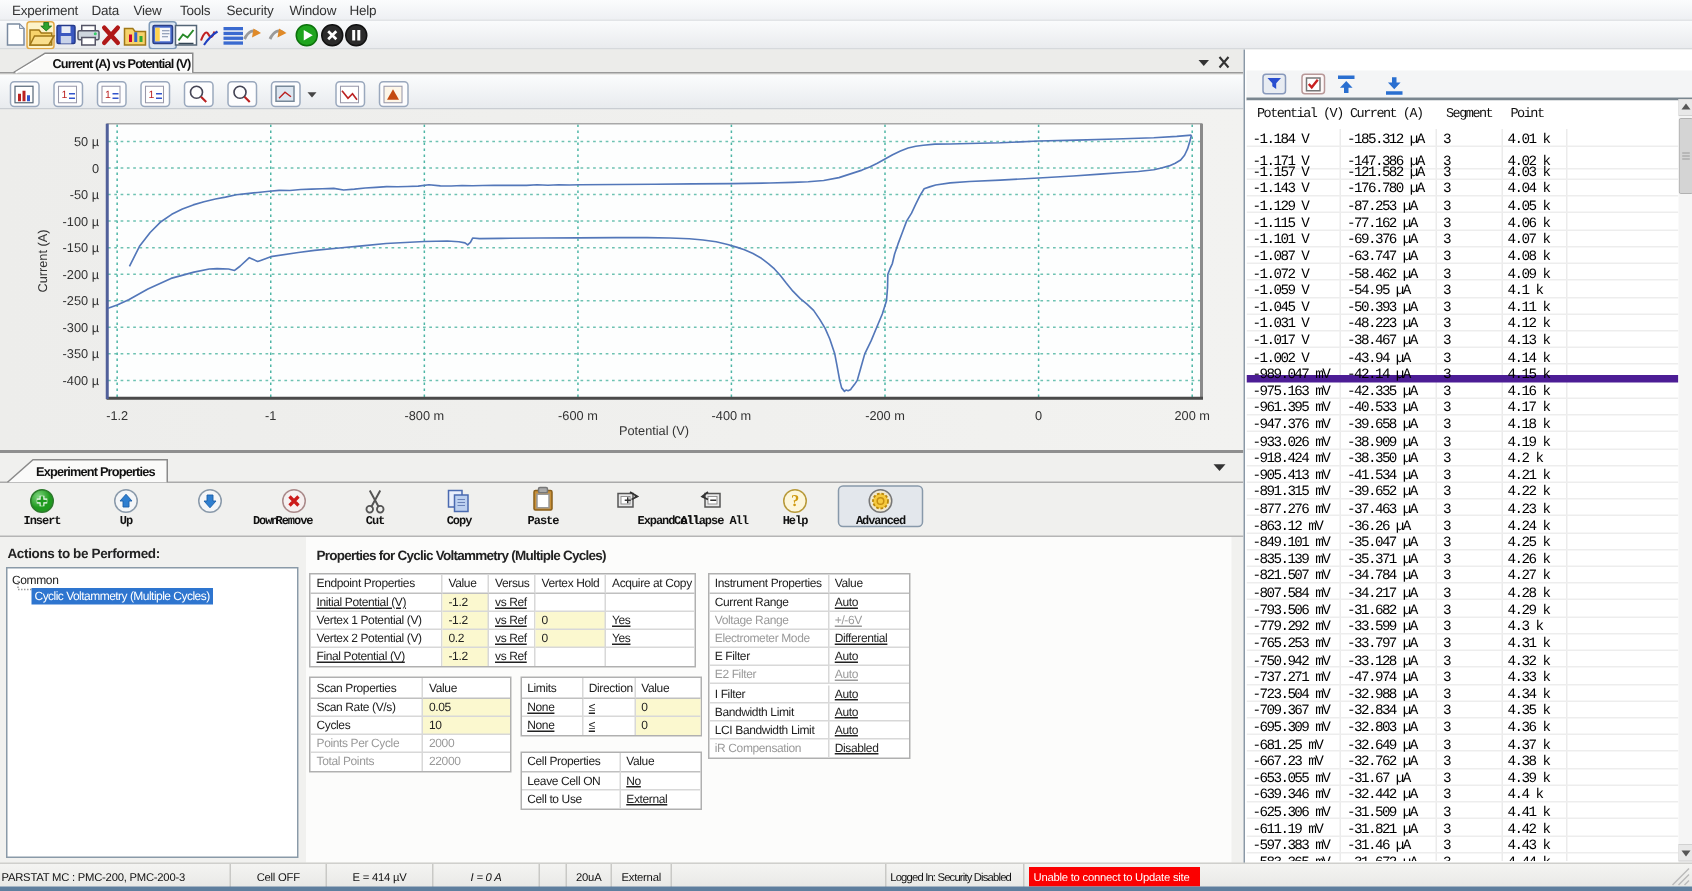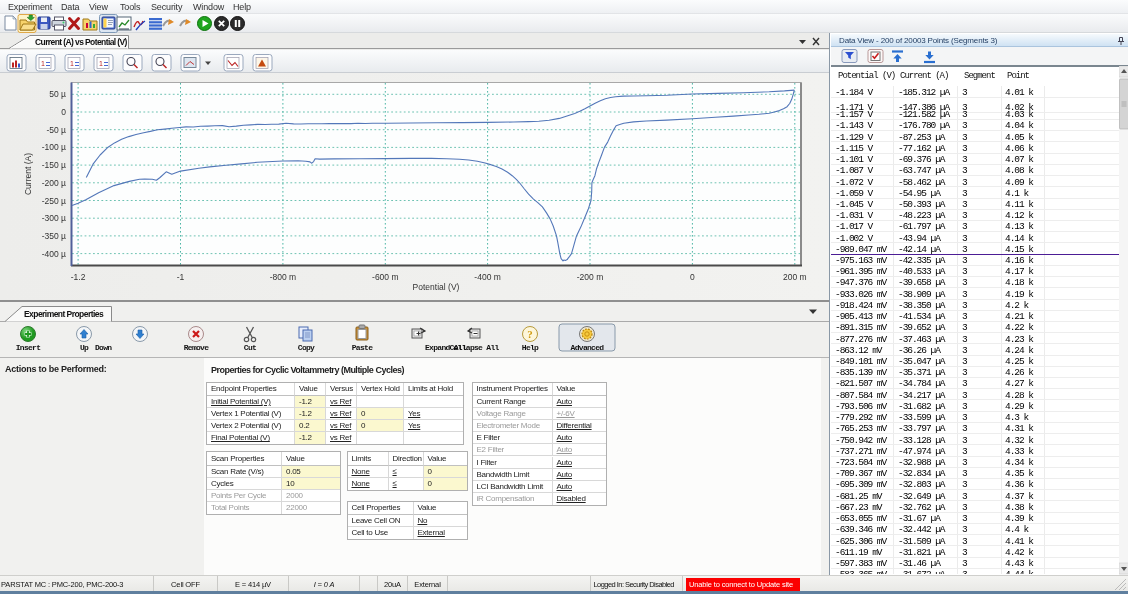--- a/index.html
+++ b/index.html
@@ -283,48 +283,55 @@
         <text x="0" y="3.5" text-anchor="middle" font-size="11" font-weight="bold" fill="#d09a10" font-family="Liberation Serif">?</text>
       </g>
       <g transform="translate(587,12)">
         <circle r="7.5" fill="#f0e8d0" stroke="#777"></circle>
         <circle r="5" fill="#f6c93e" stroke="#b8860b" stroke-width="1.2" stroke-dasharray="1.8 1.2"></circle>
         <circle r="2.2" fill="none" stroke="#c89010" stroke-width="1"></circle>
       </g>
     </svg>
     <div class="abs mono" style="left:-17px;top:41px;width:90px;text-align:center;font-weight:bold;font-size:8px;letter-spacing:-0.7px;color:#111">Insert</div>
     <div class="abs mono" style="left:39px;top:41px;width:90px;text-align:center;font-weight:bold;font-size:8px;letter-spacing:-0.7px;color:#111">Up</div>
-    <div class="abs mono" style="left:95px;top:41px;width:90px;text-align:left;font-weight:bold;font-size:8px;letter-spacing:-0.7px;color:#111">Down</div>
+    <div class="abs mono" style="left:95px;top:41px;width:90px;text-align:right;font-weight:bold;font-size:8px;letter-spacing:-0.7px;color:#111">Down</div>
     <div class="abs mono" style="left:151px;top:41px;width:90px;text-align:center;font-weight:bold;font-size:8px;letter-spacing:-0.7px;color:#111">Remove</div>
     <div class="abs mono" style="left:205px;top:41px;width:90px;text-align:center;font-weight:bold;font-size:8px;letter-spacing:-0.7px;color:#111">Cut</div>
     <div class="abs mono" style="left:261px;top:41px;width:90px;text-align:center;font-weight:bold;font-size:8px;letter-spacing:-0.7px;color:#111">Copy</div>
     <div class="abs mono" style="left:317px;top:41px;width:90px;text-align:center;font-weight:bold;font-size:8px;letter-spacing:-0.7px;color:#111">Paste</div>
     <div class="abs mono" style="left:374px;top:41px;width:92px;text-align:right;font-weight:bold;font-size:8px;letter-spacing:-0.7px;color:#111">Expand All</div>
     <div class="abs mono" style="left:429px;top:41px;width:90px;text-align:center;font-weight:bold;font-size:8px;letter-spacing:-0.7px;color:#111">Collapse All</div>
     <div class="abs mono" style="left:485px;top:41px;width:90px;text-align:center;font-weight:bold;font-size:8px;letter-spacing:-0.7px;color:#111">Help</div>
     <div class="abs mono" style="left:542px;top:41px;width:90px;text-align:center;font-weight:bold;font-size:8px;letter-spacing:-0.7px;color:#111">Advanced</div>
     <div class="abs" style="left:0;top:56px;width:829px;height:217px;background:#f1f1ef;"></div>
     <div class="abs" style="left:204px;top:56px;width:617px;height:217px;background:#fcfcfb;"></div>
     <span class="abs" style="left:5px;top:62px;font-weight:bold;font-size:9px;letter-spacing:-0.25px;">Actions to be Performed:</span>
     <span class="abs" style="left:211px;top:63px;font-weight:bold;font-size:9px;letter-spacing:-0.5px;">Properties for Cyclic Voltammetry (Multiple Cycles)</span>
+    <div class="abs" style="left:4px;top:75.5px;width:195px;height:194px;background:#fff;border:1px solid #8a9aa8;">
+      <span class="abs" style="left:3px;top:3px;font-size:8px;letter-spacing:-0.25px;">Common</span>
+      <svg class="abs" style="left:6px;top:8px" width="12" height="10">
+        <path d="M1 0 V6 H10" stroke="#999" stroke-dasharray="1 1" fill="none"></path>
+      </svg>
+      <div class="abs" style="left:16px;top:13.5px;height:11px;background:#2e75cf;color:#fff;font-size:8px;letter-spacing:-0.35px;padding:1px 2px;white-space:nowrap;">Cyclic Voltammetry (Multiple Cycles)</div>
+    </div>
     <div class="abs" style="left:206px;top:79.5px;width:258px;height:63.9px;border:1px solid #b0b0b0;background:#fff;font-size:8px;letter-spacing:-0.25px;">
       <div class="abs" style="left:0px;top:0px;width:88px;height:13.5px;border-right:1px solid #d8d8d8;border-bottom:1px solid #c0c0c0;">
         <span style="position:absolute;left:4px;top:1.5px;white-space:nowrap;">Endpoint Properties</span>
       </div>
       <div class="abs" style="left:88px;top:0px;width:31px;height:13.5px;border-right:1px solid #d8d8d8;border-bottom:1px solid #c0c0c0;">
         <span style="position:absolute;left:4px;top:1.5px;white-space:nowrap;">Value</span>
       </div>
       <div class="abs" style="left:119px;top:0px;width:31px;height:13.5px;border-right:1px solid #d8d8d8;border-bottom:1px solid #c0c0c0;">
         <span style="position:absolute;left:4px;top:1.5px;white-space:nowrap;">Versus</span>
       </div>
       <div class="abs" style="left:150px;top:0px;width:47px;height:13.5px;border-right:1px solid #d8d8d8;border-bottom:1px solid #c0c0c0;">
         <span style="position:absolute;left:4px;top:1.5px;white-space:nowrap;">Vertex Hold</span>
       </div>
       <div class="abs" style="left:197px;top:0px;width:59px;height:13.5px;border-bottom:1px solid #c0c0c0;">
-        <span style="position:absolute;left:4px;top:1.5px;white-space:nowrap;">Limits at Hold</span>
+        <span style="position:absolute;left:4px;top:1.5px;white-space:nowrap;">Acquire at Copy</span>
       </div>
       <div class="abs" style="left:0px;top:13.5px;width:88px;height:12.1px;border-right:1px solid #d8d8d8;border-bottom:1px solid #d8d8d8;">
         <span style="position:absolute;left:4px;top:1px;white-space:nowrap;text-decoration:underline;">Initial Potential (V)</span>
       </div>
       <div class="abs" style="left:88px;top:13.5px;width:31px;height:12.1px;background:#fbf8cf;border-right:1px solid #d8d8d8;border-bottom:1px solid #d8d8d8;">
         <span style="position:absolute;left:4px;top:1px;white-space:nowrap;">-1.2</span>
       </div>
       <div class="abs" style="left:119px;top:13.5px;width:31px;height:12.1px;border-right:1px solid #d8d8d8;border-bottom:1px solid #d8d8d8;">
         <span style="position:absolute;left:4px;top:1px;white-space:nowrap;text-decoration:underline;">vs Ref</span>
       </div>
@@ -518,26 +525,20 @@
       </div>
       <div class="abs" style="left:0px;top:110.29999999999998px;width:80px;height:12.1px;border-right:1px solid #d8d8d8;">
         <span style="position:absolute;left:4px;top:1px;white-space:nowrap;color:#9a9a9a;">iR Compensation</span>
       </div>
       <div class="abs" style="left:80px;top:110.29999999999998px;width:53px;height:12.1px;">
         <span style="position:absolute;left:4px;top:1px;white-space:nowrap;text-decoration:underline;">Disabled</span>
       </div>
     </div>
   </div>
 <div class="abs" style="left:829px;top:33px;width:299px;height:543px;background:#fff;border-left:1px solid #8a98a6;">
-    <div class="abs" style="left:1px;top:1px;width:298px;height:13px;background:linear-gradient(#f6fafd,#cfe2f3);border-bottom:1px solid #aac4de;">
-      <span class="abs" style="left:8px;top:1.5px;font-size:8px;color:#1e3a5f;letter-spacing:-0.15px;">Data View - 200 of 20003 Points (Segments 3)</span>
-      <svg class="abs" style="left:285px;top:2px" width="10" height="10">
-        <path d="M3.5 1.5 h3 v4 h-3 z M2 5.5 h6 M5 5.5 v3.5" stroke="#445" stroke-width="1" fill="none"></path>
-      </svg>
-    </div>
     <div class="abs" style="left:1px;top:14px;width:298px;height:18px;background:#f4f5f6;"></div>
     <svg class="abs" style="left:1px;top:14px" width="298" height="18" viewBox="0 0 298 18">
       <rect x="11" y="2.5" width="15" height="13" rx="2" fill="#e8ecf2" stroke="#8899bb"></rect>
       <path d="M14 5 h9 l-3.2 3.5 v3.8 l-2.6 -1.8 v-2 z" fill="#2a4fd0"></path>
       <rect x="37" y="2.5" width="15" height="13" rx="2" fill="#fdf8f8" stroke="#b89898"></rect>
       <rect x="40" y="5" width="9" height="8.5" fill="#fff" stroke="#777"></rect>
       <path d="M41.5 9 l2 2.2 l4-5" stroke="#c82020" stroke-width="1.6" fill="none"></path>
       <path d="M61 4.5 h11" stroke="#2a6fd0" stroke-width="2.2"></path>
       <path d="M66.5 7 l-4.2 4.5 h2.7 v3.5 h3 v-3.5 h2.7 z" fill="#2a6fd0"></path>
       <path d="M93 15 h11" stroke="#2a6fd0" stroke-width="2.2"></path>
@@ -622,31 +623,31 @@
         <span class="abs" style="left:174px;top:0.5px">4.11 k</span>
       </div>
       <div class="abs mono" style="left:0;top:123.4px;width:288px;height:11.22px;border-bottom:1px solid #ededed;font-size:9.5px;letter-spacing:-1.05px;color:#000;">
         <span class="abs" style="left:4px;top:0.5px">-1.031 V</span>
         <span class="abs" style="left:67px;top:0.5px">-48.223 µA</span>
         <span class="abs" style="left:131px;top:0.5px">3</span>
         <span class="abs" style="left:174px;top:0.5px">4.12 k</span>
       </div>
       <div class="abs mono" style="left:0;top:134.6px;width:288px;height:11.22px;border-bottom:1px solid #ededed;font-size:9.5px;letter-spacing:-1.05px;color:#000;">
         <span class="abs" style="left:4px;top:0.5px">-1.017 V</span>
-        <span class="abs" style="left:67px;top:0.5px">-61.797 µA</span>
+        <span class="abs" style="left:67px;top:0.5px">-38.467 µA</span>
         <span class="abs" style="left:131px;top:0.5px">3</span>
         <span class="abs" style="left:174px;top:0.5px">4.13 k</span>
       </div>
       <div class="abs mono" style="left:0;top:145.9px;width:288px;height:11.22px;border-bottom:1px solid #ededed;font-size:9.5px;letter-spacing:-1.05px;color:#000;">
         <span class="abs" style="left:4px;top:0.5px">-1.002 V</span>
         <span class="abs" style="left:67px;top:0.5px">-43.94 µA</span>
         <span class="abs" style="left:131px;top:0.5px">3</span>
         <span class="abs" style="left:174px;top:0.5px">4.14 k</span>
       </div>
-      <div class="abs mono" style="left:0;top:157.1px;width:288px;height:11.22px;border-bottom:1px solid #4c1d95;font-size:9.5px;letter-spacing:-1.05px;color:#000;">
+      <div class="abs mono" style="left:0;top:157.1px;width:288px;height:11.22px;border-bottom:5px solid #4c1d95;font-size:9.5px;letter-spacing:-1.05px;color:#000;">
         <span class="abs" style="left:4px;top:0.5px">-989.047 mV</span>
         <span class="abs" style="left:67px;top:0.5px">-42.14 µA</span>
         <span class="abs" style="left:131px;top:0.5px">3</span>
         <span class="abs" style="left:174px;top:0.5px">4.15 k</span>
       </div>
       <div class="abs mono" style="left:0;top:168.3px;width:288px;height:11.22px;border-bottom:1px solid #ededed;font-size:9.5px;letter-spacing:-1.05px;color:#000;">
         <span class="abs" style="left:4px;top:0.5px">-975.163 mV</span>
         <span class="abs" style="left:67px;top:0.5px">-42.335 µA</span>
         <span class="abs" style="left:131px;top:0.5px">3</span>
         <span class="abs" style="left:174px;top:0.5px">4.16 k</span>

